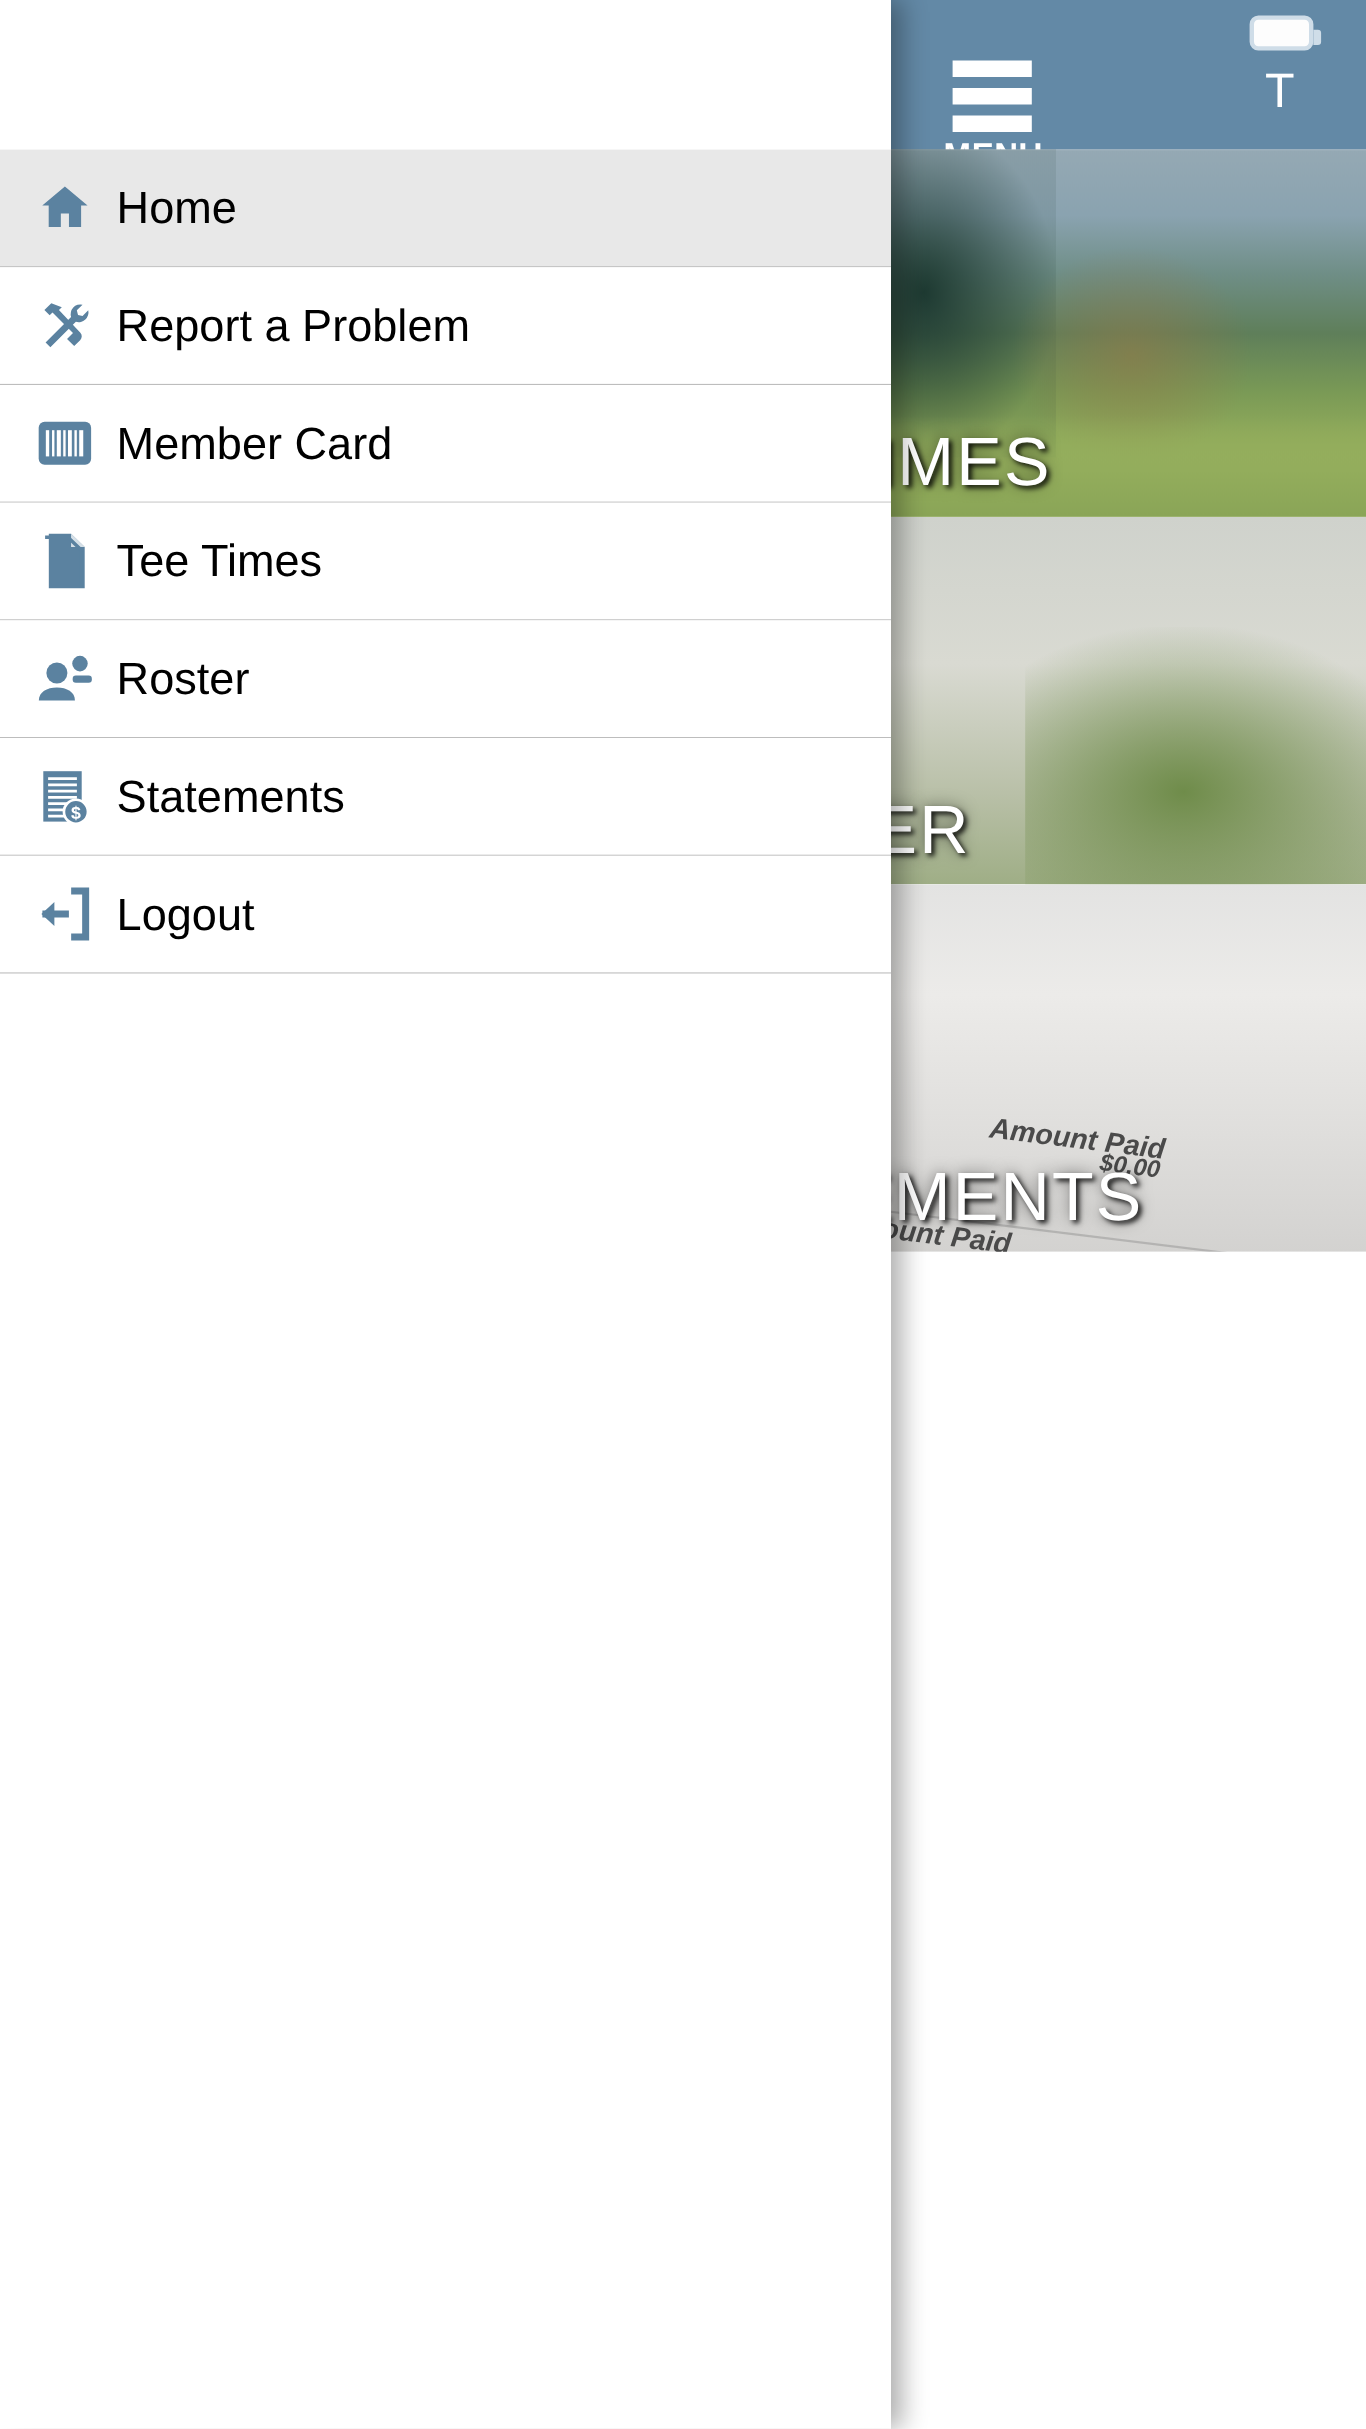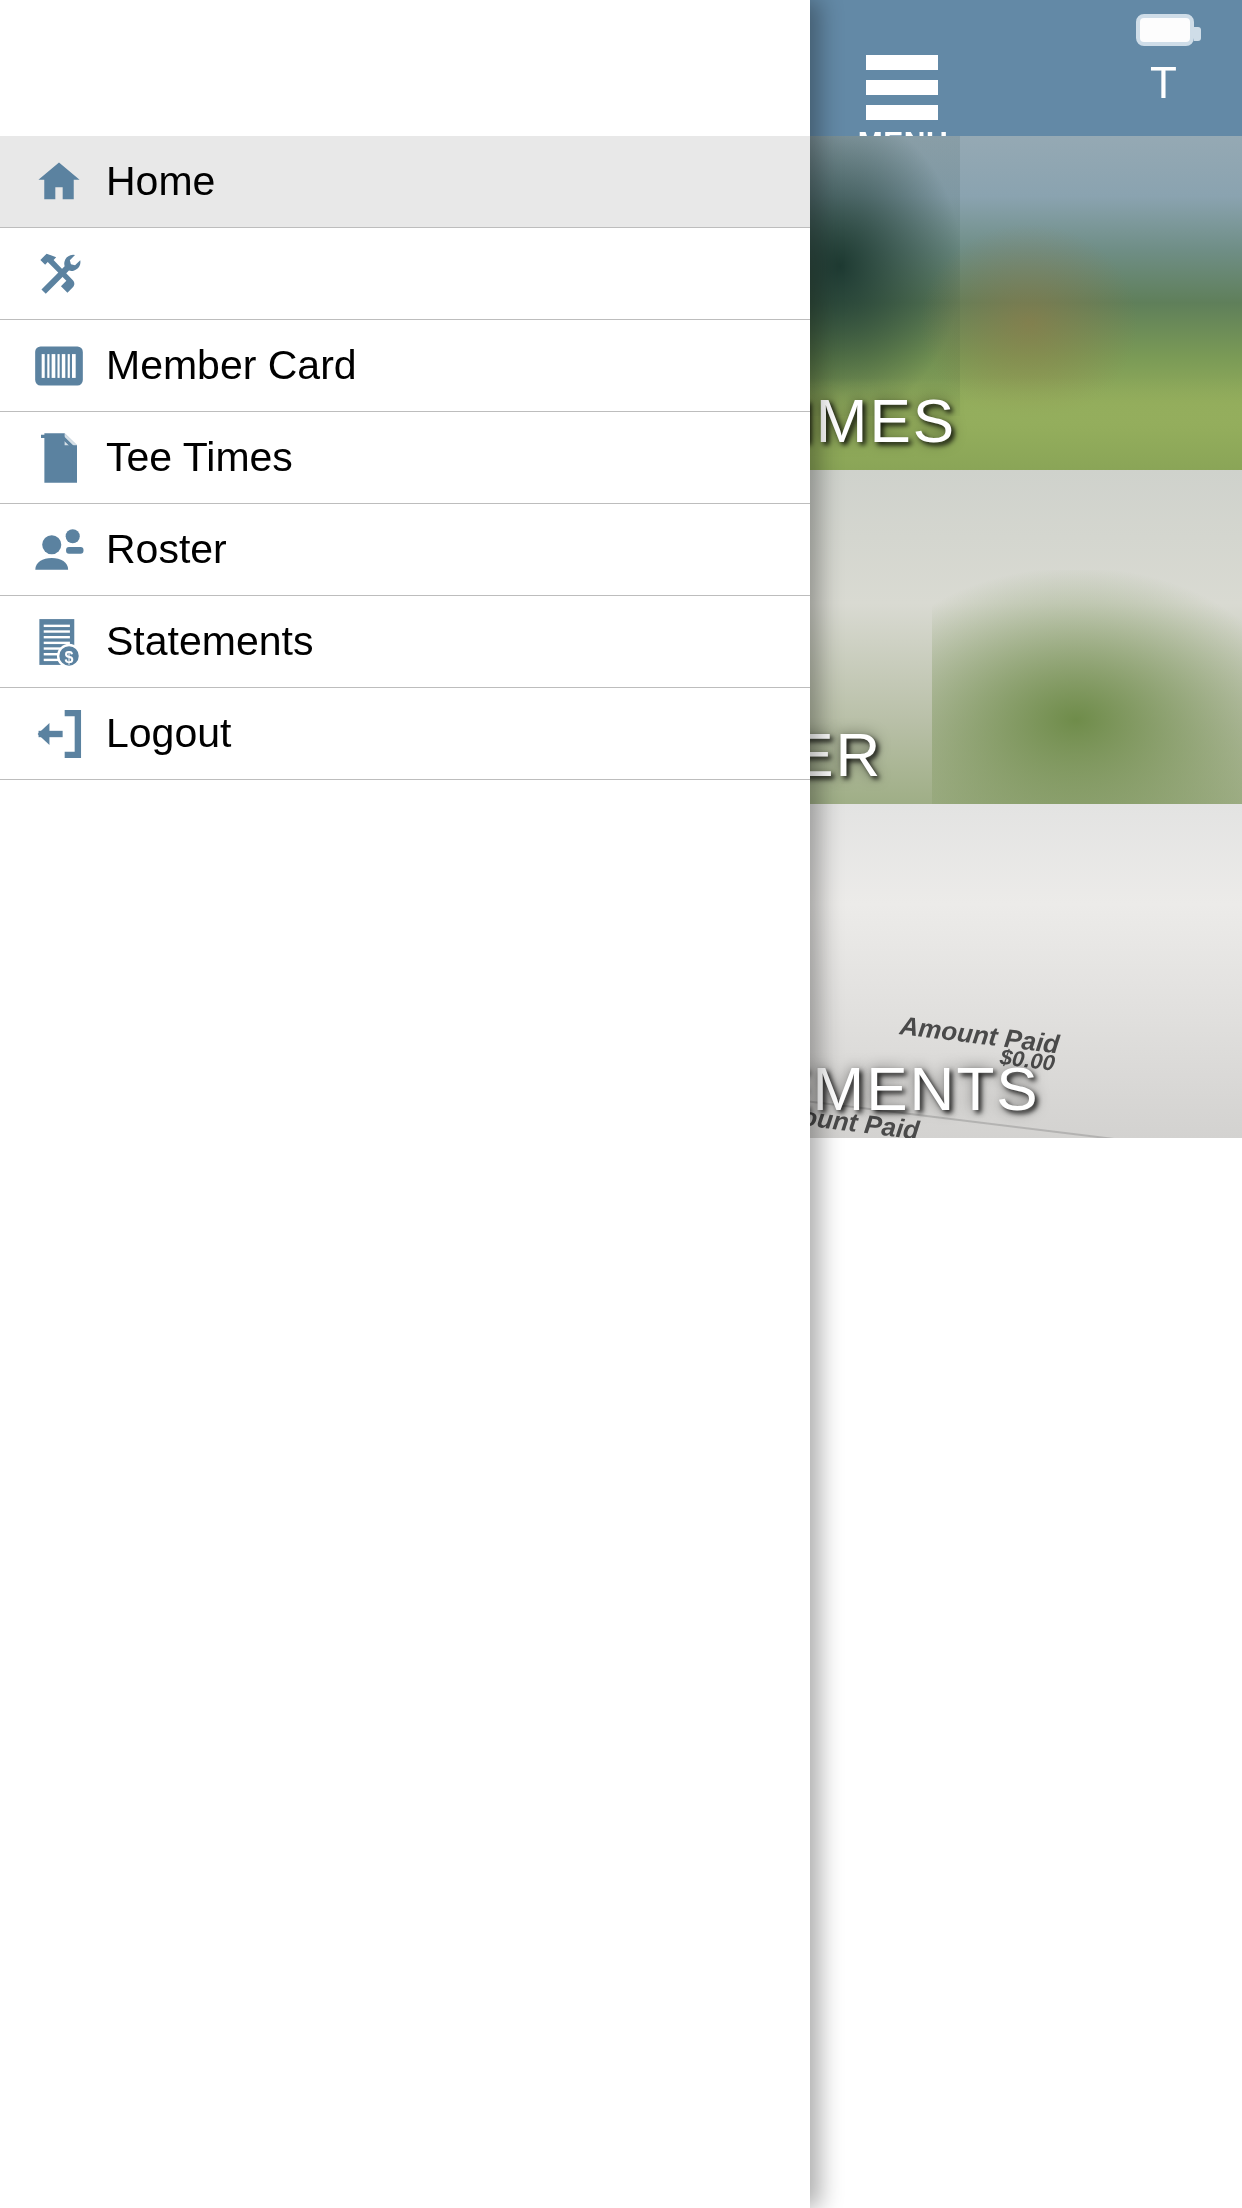--- a/index.html
+++ b/index.html
@@ -122,21 +122,21 @@
   
   #drawer {
     position:absolute; left:0; top:0; width:810px; height:2208px;
     background:#ffffff;
     box-shadow: 10px 0 22px rgba(0,0,0,0.32);
     z-index:20;
   }
   #drawer-spacer { height:136px; }
   .nav-item {
     position:relative; display:flex; align-items:center;
-    height:92px; padding-left:22px;
+    height:107px; padding-left:22px;
     border-bottom:1px solid #bdbdbd;
     background:#ffffff;
   }
   .nav-item.active { background:#e8e8e8; }
   .nav-icon {
     width:74px; min-width:74px; height:60px;
     display:flex; align-items:center; justify-content:center;
   }
   .nav-label {
     font-size:41px; color:#000000; line-height:1;
@@ -218,20 +218,21 @@
     </div>
 
 
     <div class="nav-item">
       <span class="nav-icon">
         <svg class="icon-svg" width="52" height="52" viewBox="0 0 24 24" fill="#5b82a0">
           <path d="M6.3 2.6L3.4 5.5l2.2 2.2 1.2-1.2 8.6 8.6-2.5 2.5 3 3 2.5-2.5c.9-.9.9-2.3 0-3.2L9.5 5.5l1.2-1.2z"></path>
           <path d="M19.4 3.2a4.1 4.1 0 00-4.8 5.2L3.9 19.1l2 2L16.6 10.4a4.1 4.1 0 005.2-4.8l-2.4 2.4-1.9-.5-.5-1.9z"></path>
         </svg>
       </span>
+      <span class="nav-label">Report a Problem</span>
     </div>
 
     <div class="nav-item">
       <span class="nav-icon">
         <svg class="icon-svg" width="52" height="44" viewBox="0 0 24 20" fill="#5b82a0">
           <rect x="1" y="1" width="22" height="18" rx="2.5" fill="#5b82a0"></rect>
           <g fill="#ffffff">
             <rect x="4" y="4.5" width="1.4" height="11"></rect>
             <rect x="6.6" y="4.5" width="1" height="11"></rect>
             <rect x="8.6" y="4.5" width="1.7" height="11"></rect>

